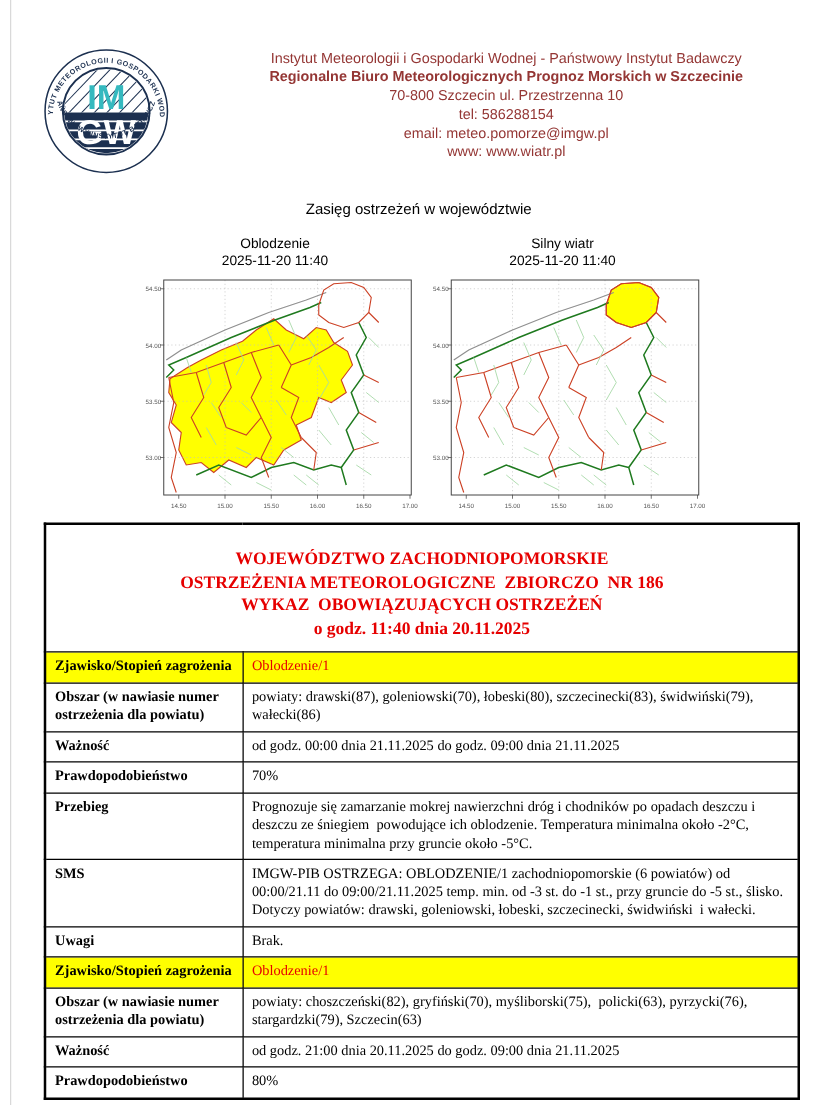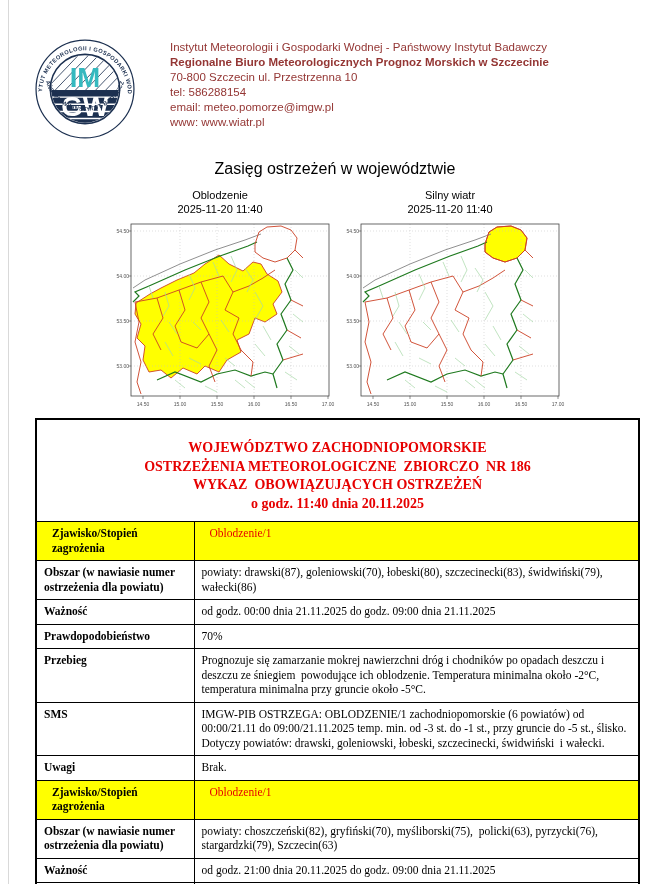--- a/index.html
+++ b/index.html
@@ -19,29 +19,29 @@
   html,body{background:#ffffff;}
   .page{
     position:relative;width:670px;height:884px;background:#fff;overflow:hidden;
     font-family:"Liberation Sans",sans-serif;color:#000;
   }
   .page-edge{position:absolute;left:8px;top:0;bottom:0;width:1px;background:#d9d9d9;}
 
   
   .logo{position:absolute;left:34px;top:38px;width:102px;height:102px;}
   .header-text{
-    position:absolute;top:40px;right:30px;width:470px;text-align:left;
+    position:absolute;top:40px;right:30px;width:470px;text-align:center;
     color:var(--maroon);font-size:11.5px;line-height:15px;
   }
   .header-text .bold{font-weight:bold;}
 
   
   .section-title{
     position:absolute;top:160px;left:0;width:100%;text-align:center;
-    font-size:16px;color:#000;
+    font-size:12px;color:#000;
   }
 
   
   .maps-row{
     position:absolute;top:188px;left:0;width:100%;
     display:flex;justify-content:center;
   }
   .map-block{width:230px;}
   .map-title{
     text-align:center;font-size:11px;line-height:14px;color:#000;margin-bottom:6px;
@@ -69,21 +69,21 @@
   }
   .warn-table td.title-cell{
     text-align:center;padding:19px 4px 8px 4px;
   }
   .t-line{
     color:var(--titlered);font-weight:bold;font-size:14px;line-height:18.5px;
     white-space:pre-wrap;
   }
   .warn-table td.lbl{width:158px;font-weight:bold;}
   .warn-table td.val{white-space:pre-wrap;}
-  .warn-table tr.hl td{background:var(--hlyellow);padding-left:15px;}
+  .warn-table tr.hl td{background:var(--hlyellow);}
   .warn-table tr.hl td.val{color:var(--titlered);}
 
   
   .logo .ringtext{font-family:"Liberation Sans",sans-serif;font-size:5.6px;font-weight:bold;fill:var(--navy);letter-spacing:.4px;}
   .logo .im{font-family:"Liberation Sans",sans-serif;font-size:27px;font-weight:bold;fill:var(--teal);}
   .logo .gw{font-family:"Liberation Sans",sans-serif;font-size:27px;font-weight:bold;fill:#ffffff;}
 </style>
 </head>
 <body>
 

